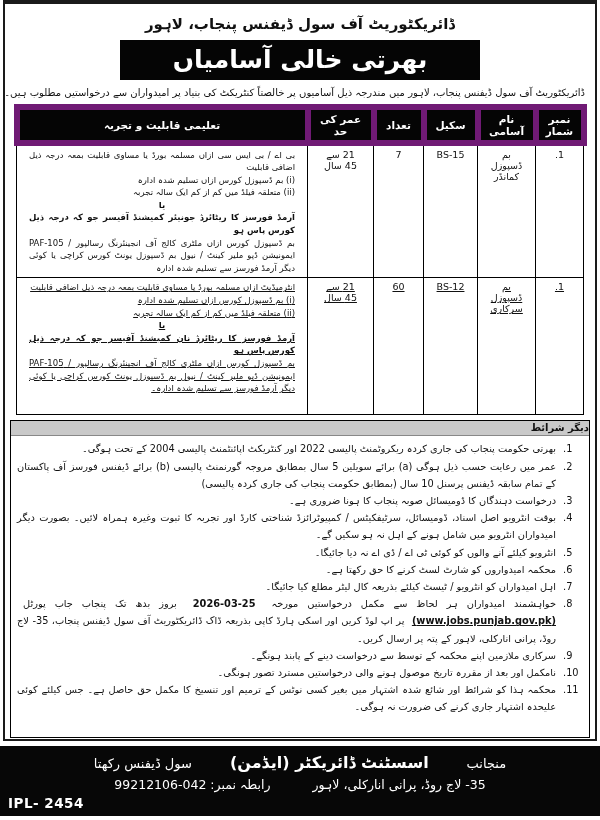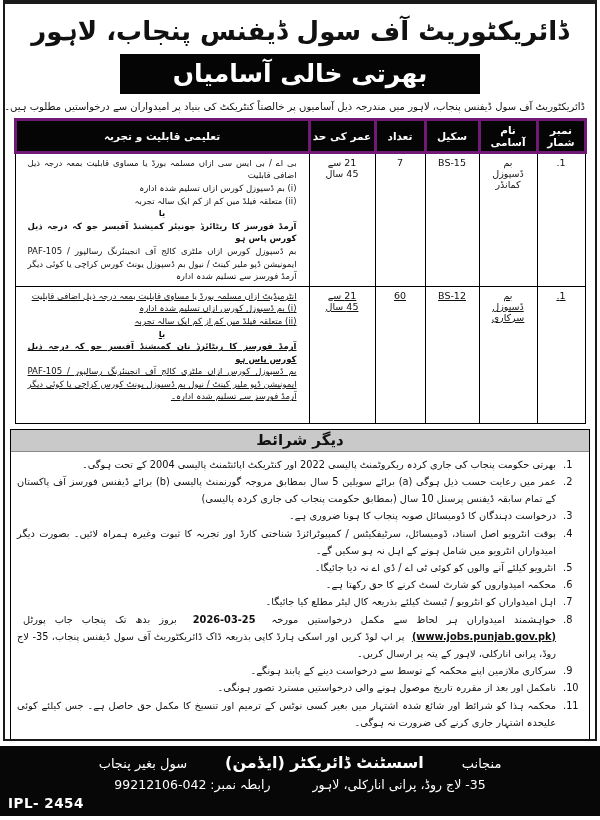--- a/index.html
+++ b/index.html
@@ -6,54 +6,54 @@
   body{
     width:600px;height:820px;background:#ffffff;position:relative;
     font-family:"DejaVu Sans",sans-serif;color:#111;direction:rtl;overflow:hidden;
   }
   .ad-frame{
     position:absolute;top:0;left:3px;right:3px;height:741px;
     border:2px solid #1a1a1a;border-top-width:4px;box-sizing:border-box;
     background:#fff;overflow:hidden;
   }
   .main-title{
-    text-align:center;font-weight:bold;font-size:26px;margin-top:11px;
+    text-align:center;font-weight:bold;font-size:15px;margin-top:11px;
     letter-spacing:0;line-height:1.3;
   }
   .banner{
     width:360px;height:40px;margin:5px auto 0;background:#050505;color:#fff;
     display:flex;align-items:center;justify-content:center;
     font-size:25px;font-weight:bold;
   }
   .intro{
     font-size:10px;text-align:center;margin:6px 10px 0;line-height:1.4;white-space:nowrap;
   }
   table.jobs{
     width:573px;margin:4px auto 0;border-collapse:collapse;table-layout:fixed;
   }
   table.jobs th{
     background:#050505;color:#fff;font-size:10.5px;font-weight:bold;
-    padding:3px 2px;border:3px solid #701a75;
+    padding:3px 2px;border:6px solid #701a75;
   }
   table.jobs td{
     border:1px solid #000;vertical-align:top;padding:3px 12px;font-size:9.5px;
     background:#fff;
   }
   td.c-center{text-align:center;}
   .row1 td{height:124px;}
   .row2 td{height:130px;text-decoration:underline;}
   .qual{font-size:8.5px;line-height:12.6px;text-align:justify;text-align-last:right;}
   .qual .or-line{text-align:left;text-align-last:center;font-weight:bold;}
   .qual .bold-line{font-weight:bold;}
   .cond-box{
     margin:5px 5px 0;border:1px solid #000;height:318px;box-sizing:border-box;overflow:hidden;
   }
   .cond-title{
-    background:#c9c9c9;text-align:center;font-weight:bold;font-size:15px;
-    padding:1px 12px 2px;border-bottom:1px solid #888;
+    background:#c9c9c9;font-weight:bold;font-size:10px;
+    padding:1px 0 2px;border-bottom:1px solid #888;
   }
   .cond-list{padding:4px 6px 4px 6px;}
   .cond-item{display:flex;gap:7px;font-size:9.8px;line-height:17.2px;}
   .cond-num{flex:0 0 20px;text-align:left;white-space:nowrap;}
   .cond-text{flex:1;text-align:justify;text-align-last:right;}
   .date-bold{font-weight:bold;margin:18px 7px;}
   .mid-gap{margin-left:6px;}
   .url-bold{font-weight:bold;text-decoration:underline;margin-left:4px;}
   .footer-band{
     position:absolute;left:0;right:0;top:746px;height:70px;background:#070707;color:#fff;
@@ -202,21 +202,21 @@
 
     </div>
   </div>
 
 </div>
 
 <div class="footer-band">
   <div class="footer-line1">
     <span>منجانب</span>
     <span class="officer">اسسٹنٹ ڈائریکٹر (ایڈمن)</span>
-    <span>سول بغیر پنجاب</span>
+    <span>سول ڈیفنس رکھتا</span>
   </div>
   <div class="footer-line2">
     <span>35- لاج روڈ، پرانی انارکلی، لاہور</span>
     <span class="phone-wrap">
       <span>رابطہ نمبر:</span>
       <span>042-99212106</span>
     </span>
   </div>
   <div class="ipl">IPL- 2454</div>
 </div>

